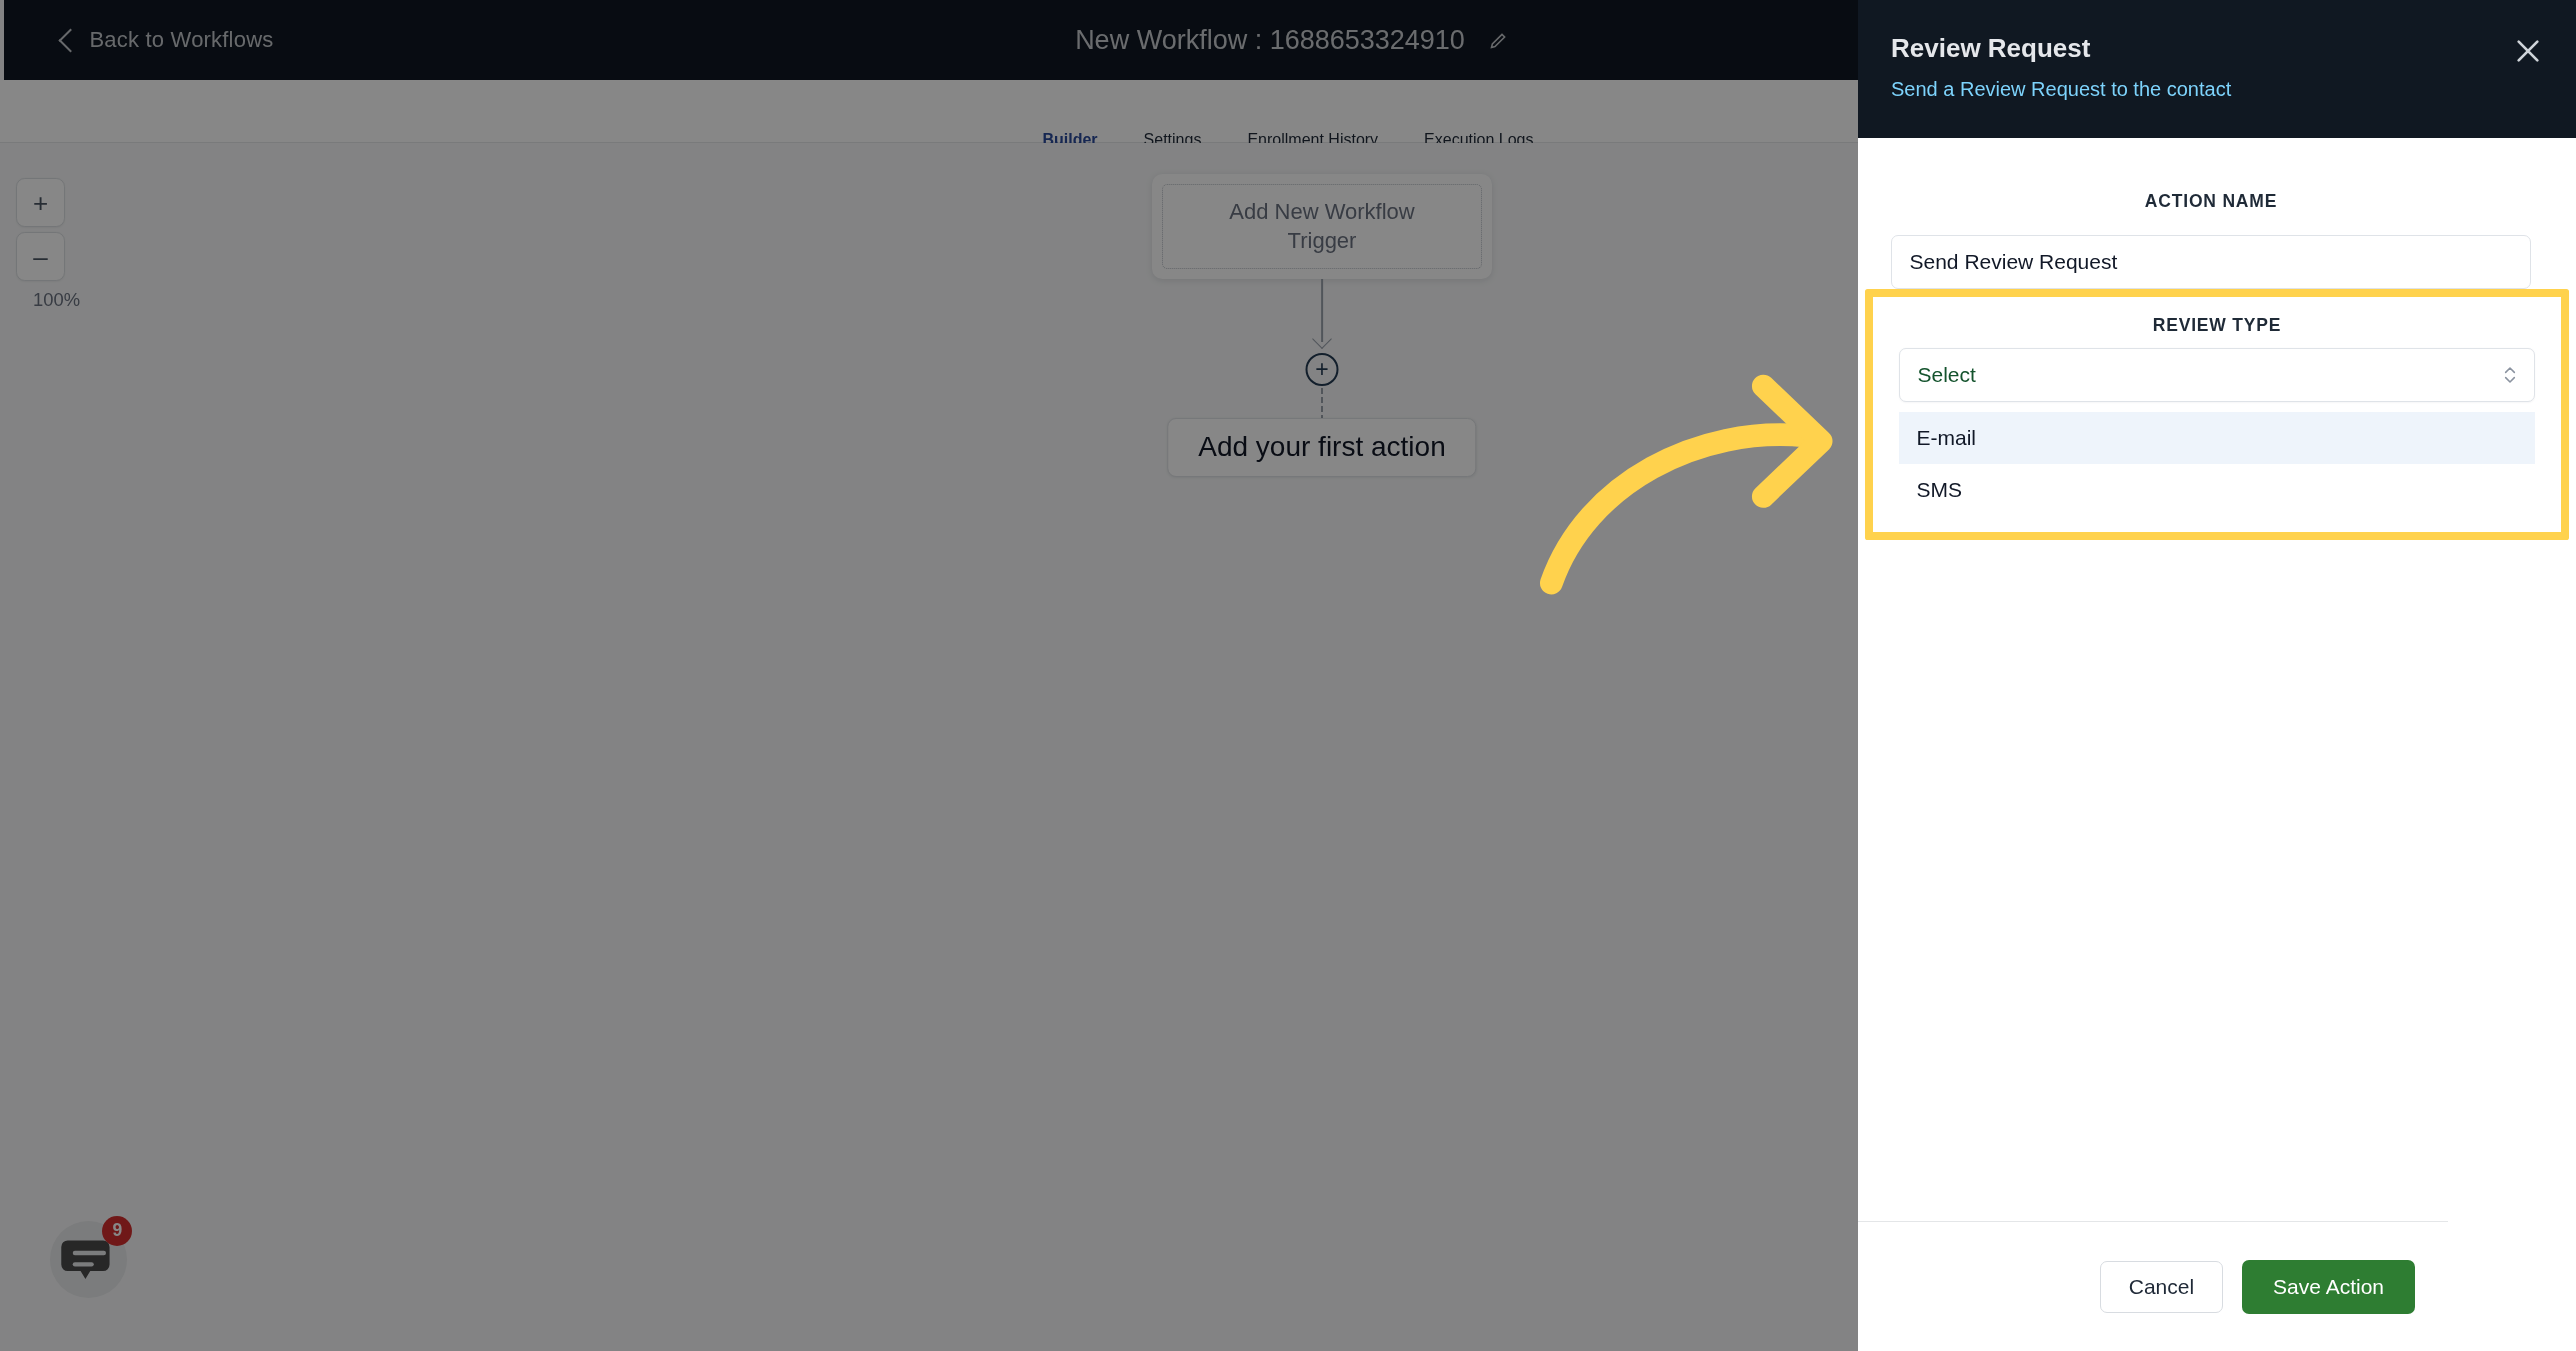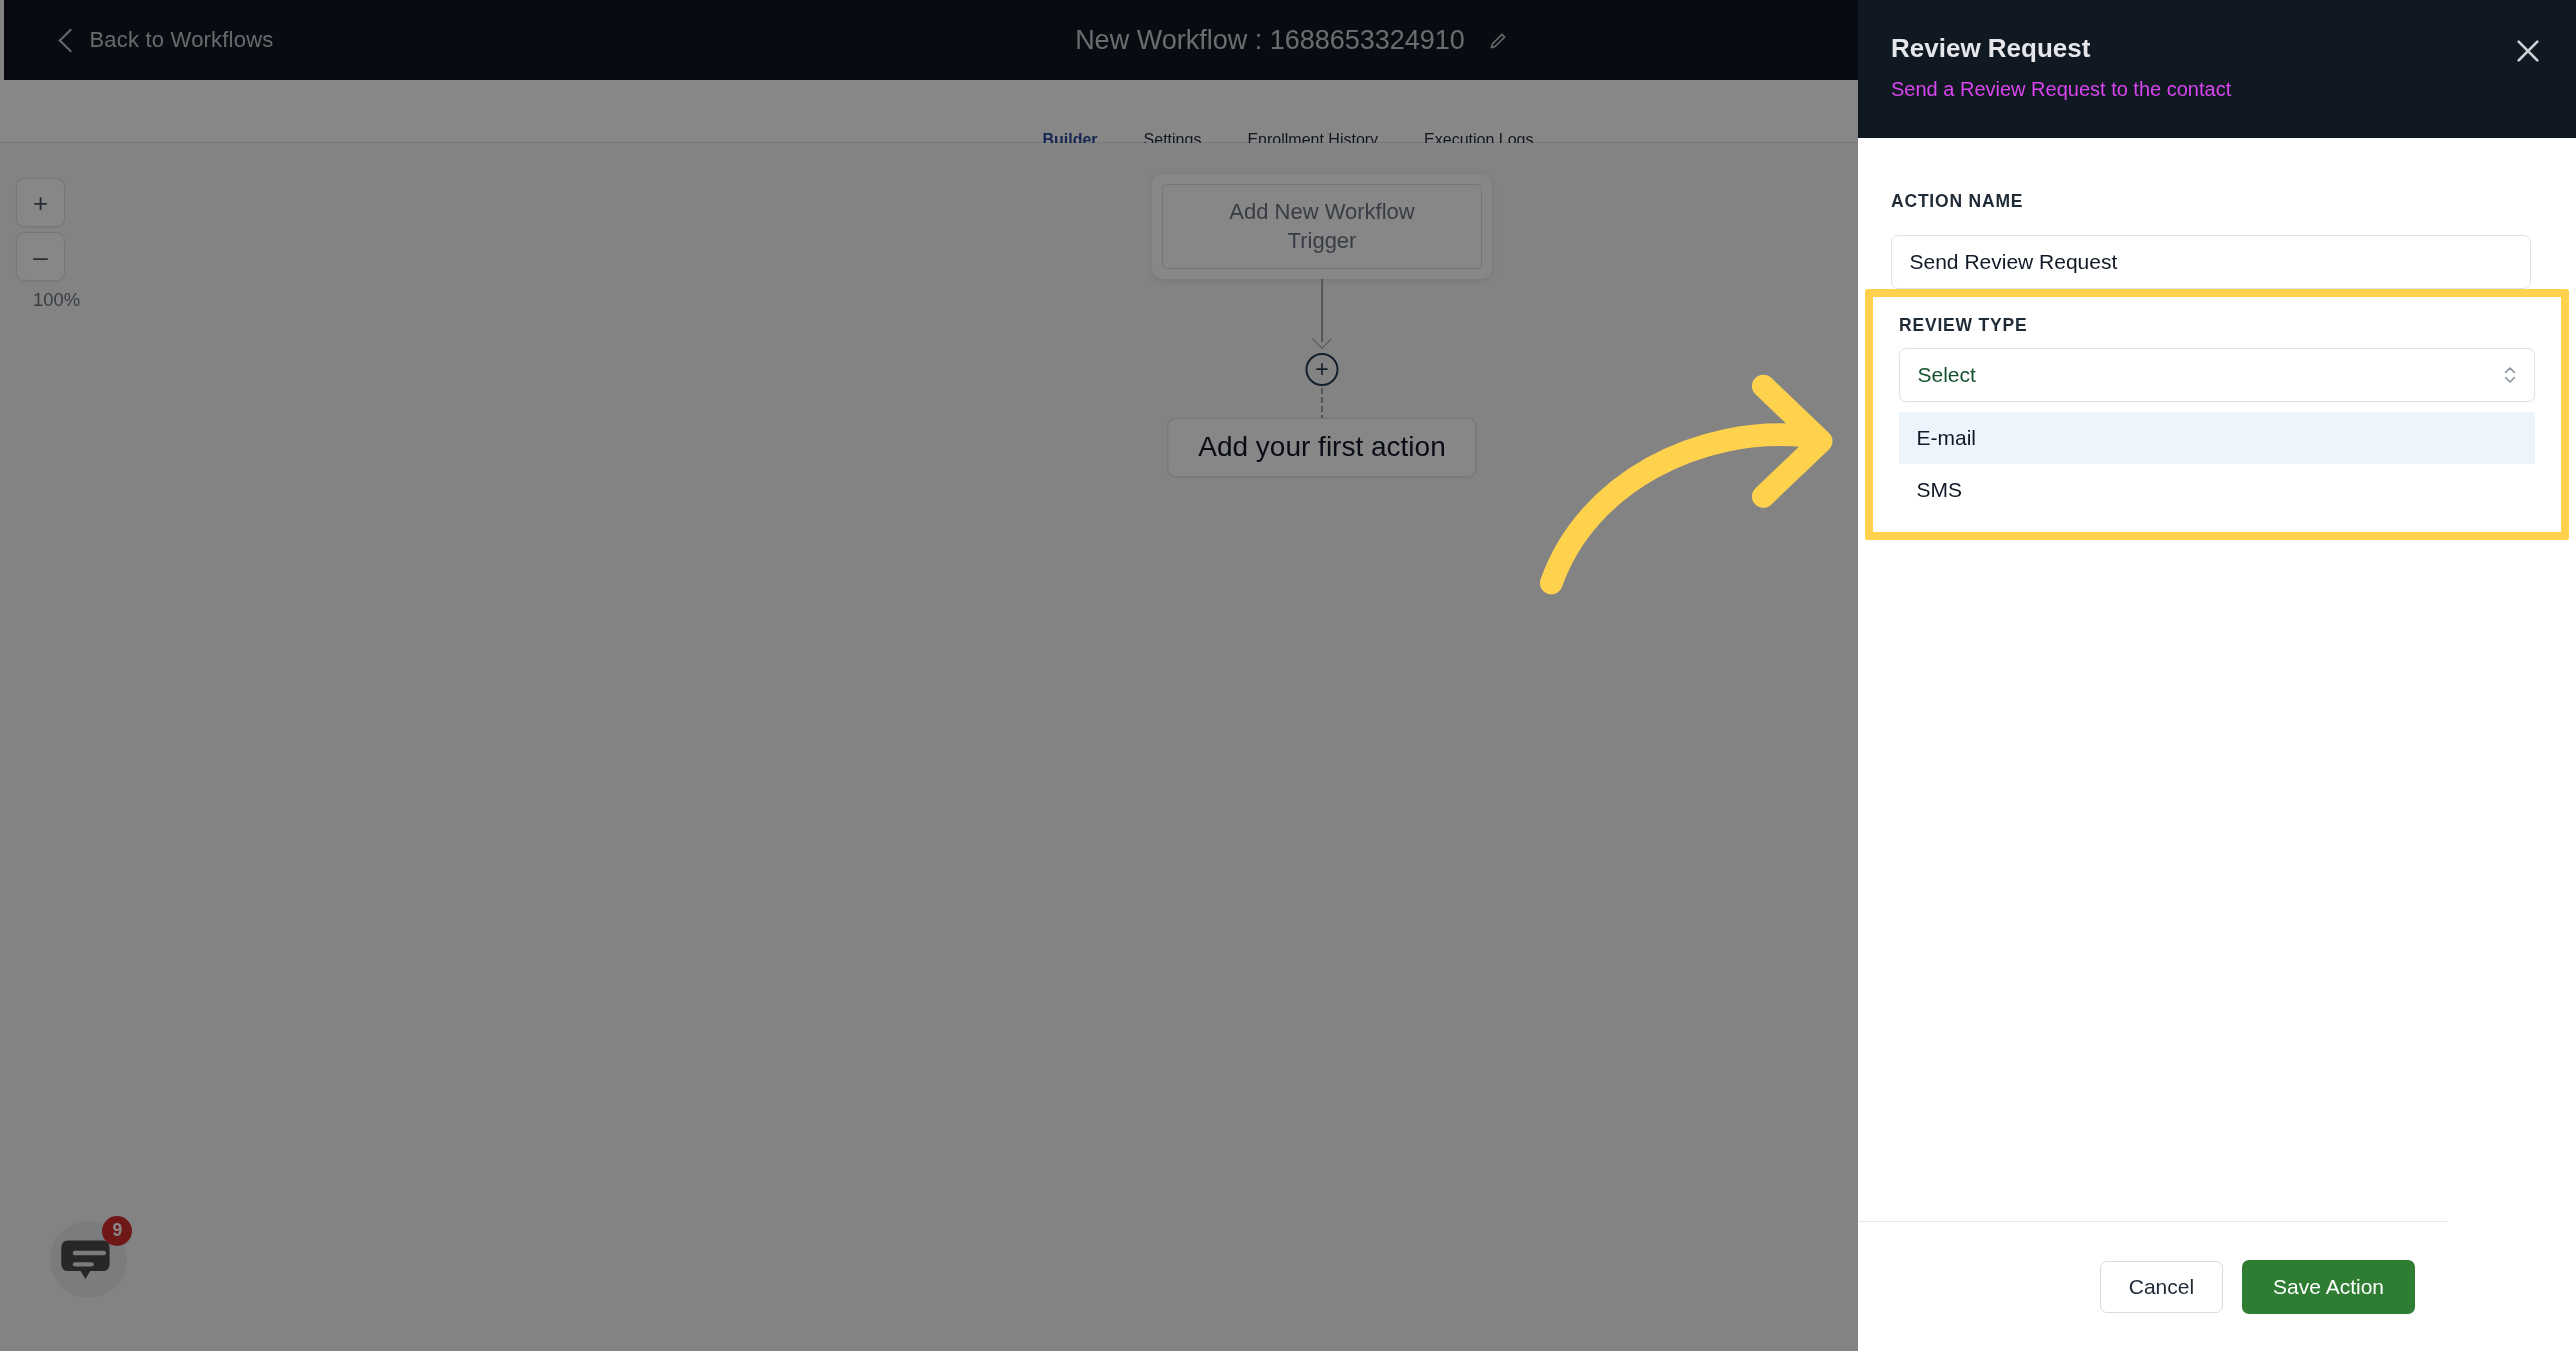--- a/index.html
+++ b/index.html
@@ -130,27 +130,27 @@
 
   
   .panel {
     position: absolute; left: 1858px; top: 0; width: 718px; height: 1352px;
     background: #ffffff;
   }
   .panel-header {
     position: relative; height: 138px; background: #101822; padding: 33px 33px 0 33px;
   }
   .panel-title { color: #e5e7eb; font-size: 26px; font-weight: 600; }
-  .panel-sub { color: #d946ef; font-size: 20px; margin-top: 14px; }
+  .panel-sub { color: #7dd3fc; font-size: 20px; margin-top: 14px; }
   .panel-close {
     position: absolute; right: 32px; top: 35px; width: 32px; height: 32px;
     cursor: pointer;
   }
 
-  .panel-body { position: relative; padding: 53px 45px 0 33px; height: 1082px; }
+  .panel-body { position: relative; padding: 53px 45px 0 33px; height: 1082px; text-align: center; }
 
   .field-label {
     font-size: 17.5px; font-weight: 700; letter-spacing: 0.8px; color: #1f2a37;
     text-transform: uppercase; margin-bottom: 12.3px;
   }
   .text-input {
     width: 100%; height: 54px; border: 0.9px solid #dfe3e8; border-radius: 7px;
     padding: 0 17.5px; font-size: 21px; color: #111827;
     font-family: "Liberation Sans", sans-serif; background: #fff;
     display: flex; align-items: center; margin-top: 23px;

